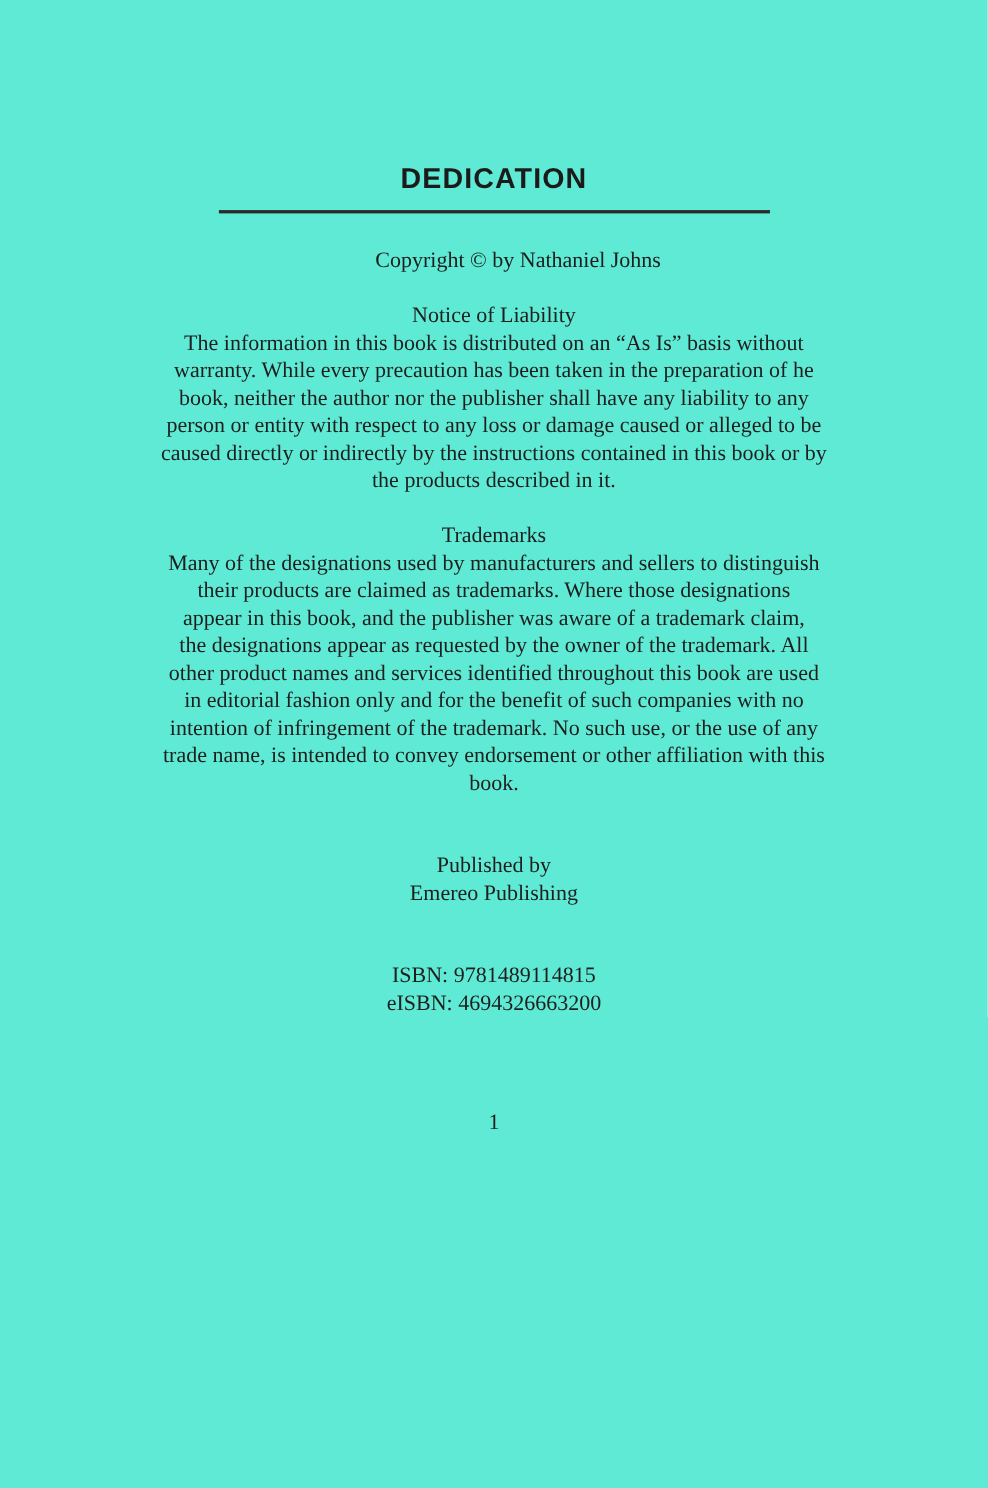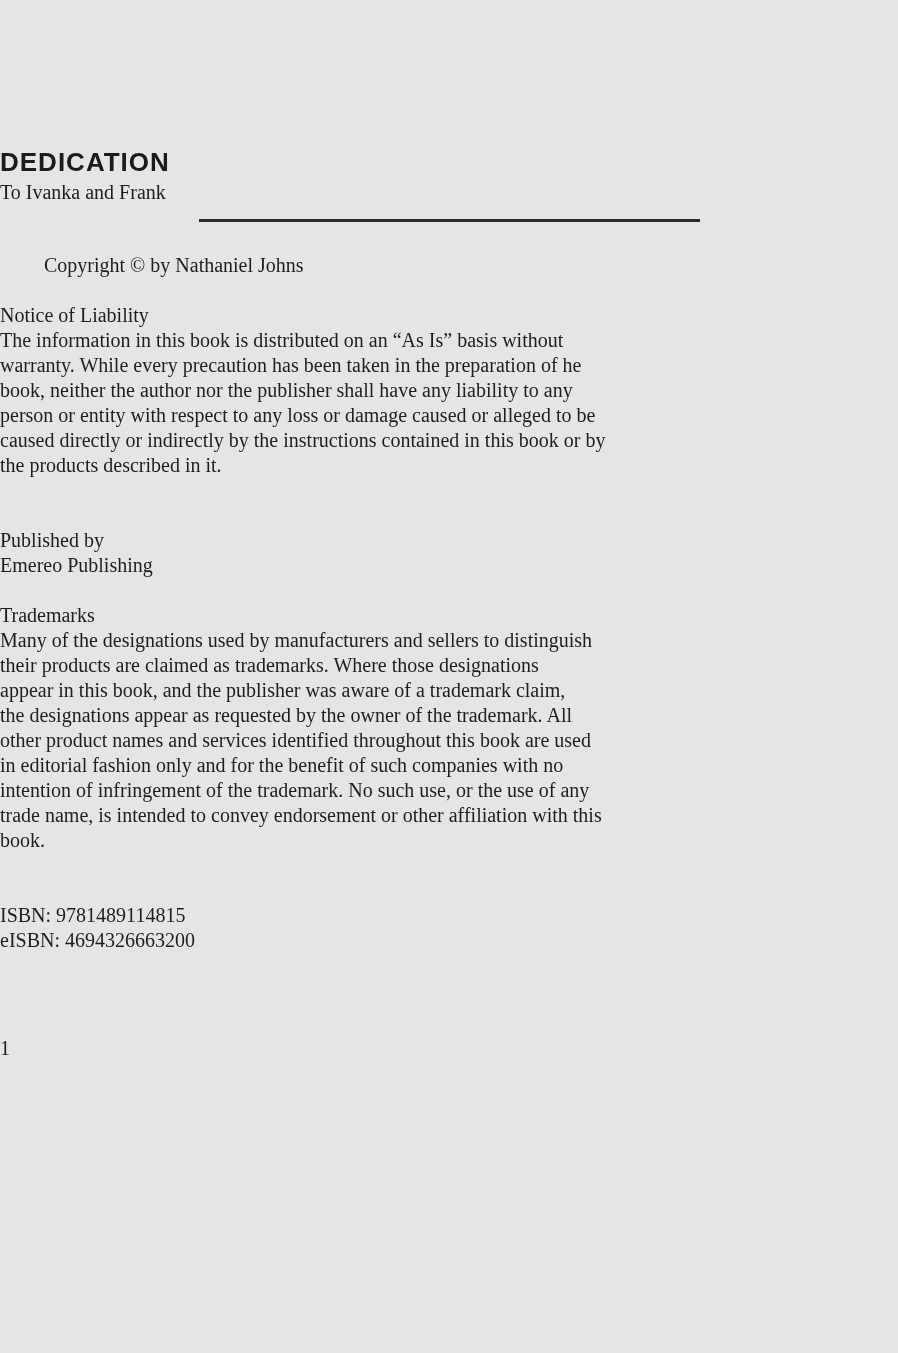--- a/index.html
+++ b/index.html
@@ -9,25 +9,26 @@
   }
   body {
     width: 898px;
     height: 1353px;
     overflow: hidden;
   }
   .page {
     position: relative;
     width: 898px;
     height: 1353px;
-    background: #e5e5e5;
+    background: #5eead4;
     color: #1e1e1e;
     font-family: "Liberation Serif", serif;
     font-size: 20px;
     line-height: 25px;
+    text-align: center;
   }
   .header {
     padding-top: 147px;
   }
   .title {
     margin: 0;
     font-family: "Liberation Sans", sans-serif;
     font-weight: 700;
     font-size: 26px;
     line-height: 30px;
@@ -64,49 +65,48 @@
     font-size: 20px;
     line-height: 25px;
   }
 </style>
 </head>
 <body>
 
 <div class="page">
   <div class="header">
     <h1 class="title">DEDICATION</h1>
-    <div class="subtitle">To Ivanka and Frank</div>
     <hr class="rule">
   </div>
 
   <div>
     <p class="copyright-line">Copyright © by Nathaniel Johns</p>
 
 
     <p class="block">Notice of Liability
 The information in this book is distributed on an “As Is” basis without
 warranty. While every precaution has been taken in the preparation of he
 book, neither the author nor the publisher shall have any liability to any
 person or entity with respect to any loss or damage caused or alleged to be
 caused directly or indirectly by the instructions contained in this book or by
 the products described in it.</p>
 
-    <p class="block spaced">Published by
-Emereo Publishing</p>
-
     <p class="block">Trademarks
 Many of the designations used by manufacturers and sellers to distinguish
 their products are claimed as trademarks. Where those designations
 appear in this book, and the publisher was aware of a trademark claim,
 the designations appear as requested by the owner of the trademark. All
 other product names and services identified throughout this book are used
 in editorial fashion only and for the benefit of such companies with no
 intention of infringement of the trademark. No such use, or the use of any
 trade name, is intended to convey endorsement or other affiliation with this
 book.</p>
 
+    <p class="block spaced">Published by
+Emereo Publishing</p>
+
     <p class="block spaced">ISBN: 9781489114815
 eISBN: 4694326663200</p>
 
   </div>
 
   <div class="page-number">1</div>
 </div>
 
 </body></html>

